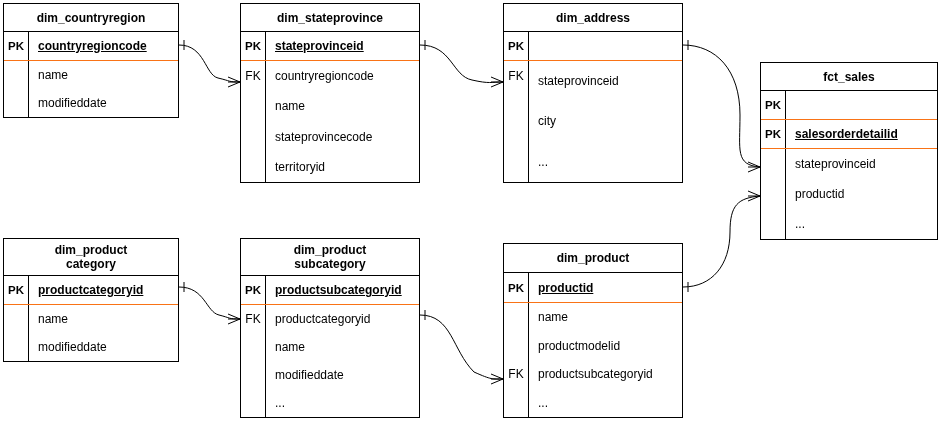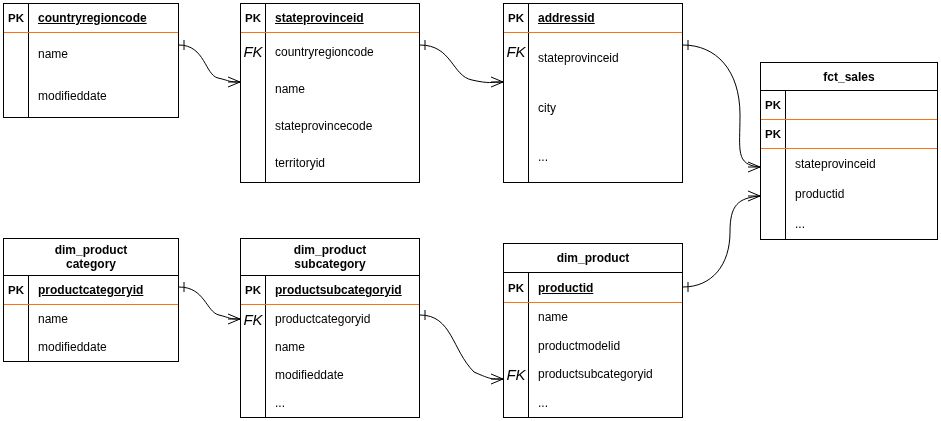--- a/index.html
+++ b/index.html
@@ -88,23 +88,22 @@
   }
   .body-attrs {
     flex: 1 1 auto;
     display: flex;
     flex-direction: column;
   }
   .gutter-cell {
     display: flex;
     align-items: center;
     justify-content: center;
-    font-size: 15px;
-    color: #000000;
-    font-style: italic;
+    font-size: 12px;
+    color: #000000;
   }
   .attr-line {
     display: flex;
     align-items: center;
     padding-left: 9px;
     font-size: 12px;
     color: #000000;
     white-space: nowrap;
   }
   #connectors {
@@ -115,59 +114,61 @@
     height: 421px;
     pointer-events: none;
   }
 </style>
 </head>
 <body>
 
 <div id="canvas">
   <div id="entities">
       <div class="entity" style="left: 3px; top: 3px; width: 176px; height: 115px;">
+        <div class="entity-title" style="height: 28px; flex: 0 0 28px;">dim_countryregion</div>
         <div class="row key-row" style="height: 29px; flex: 0 0 29px;">
           <div class="key-cell">PK</div>
           <div class="attr-cell pk">countryregioncode</div>
         </div>
         <div class="body-block">
           <div class="body-gutter">
             <div class="gutter-cell" style="flex: 1 1 0px;"></div>
             <div class="gutter-cell" style="flex: 1 1 0px;"></div>
           </div>
           <div class="body-attrs">
             <div class="attr-line" style="flex: 1 1 0px;">name</div>
             <div class="attr-line" style="flex: 1 1 0px;">modifieddate</div>
           </div>
         </div>
       </div>
       <div class="entity" style="left: 240px; top: 3px; width: 180px; height: 180px;">
+        <div class="entity-title" style="height: 28px; flex: 0 0 28px;">dim_stateprovince</div>
         <div class="row key-row" style="height: 29px; flex: 0 0 29px;">
           <div class="key-cell">PK</div>
           <div class="attr-cell pk">stateprovinceid</div>
         </div>
         <div class="body-block">
           <div class="body-gutter">
             <div class="gutter-cell" style="flex: 1 1 0px;">FK</div>
             <div class="gutter-cell" style="flex: 1 1 0px;"></div>
             <div class="gutter-cell" style="flex: 1 1 0px;"></div>
             <div class="gutter-cell" style="flex: 1 1 0px;"></div>
           </div>
           <div class="body-attrs">
             <div class="attr-line" style="flex: 1 1 0px;">countryregioncode</div>
             <div class="attr-line" style="flex: 1 1 0px;">name</div>
             <div class="attr-line" style="flex: 1 1 0px;">stateprovincecode</div>
             <div class="attr-line" style="flex: 1 1 0px;">territoryid</div>
           </div>
         </div>
       </div>
       <div class="entity" style="left: 503px; top: 3px; width: 180px; height: 180px;">
-        <div class="row key-row" style="height: 29px; flex: 0 0 29px;">
-          <div class="key-cell">PK</div>
-          <div class="attr-cell pk">addressid</div>
+        <div class="entity-title" style="height: 28px; flex: 0 0 28px;">dim_address</div>
+        <div class="row key-row" style="height: 29px; flex: 0 0 29px;">
+          <div class="key-cell">PK</div>
         </div>
         <div class="body-block">
           <div class="body-gutter">
             <div class="gutter-cell" style="flex: 1 1 0px;">FK</div>
             <div class="gutter-cell" style="flex: 1 1 0px;"></div>
             <div class="gutter-cell" style="flex: 1 1 0px;"></div>
             <div class="gutter-cell" style="flex: 1 1 0px;"></div>
           </div>
           <div class="body-attrs">
             <div class="attr-line" style="flex: 1 1 0px;">stateprovinceid</div>
@@ -176,20 +177,21 @@
           </div>
         </div>
       </div>
       <div class="entity" style="left: 760px; top: 62px; width: 178px; height: 178px;">
         <div class="entity-title" style="height: 28px; flex: 0 0 28px;">fct_sales</div>
         <div class="row key-row" style="height: 29px; flex: 0 0 29px;">
           <div class="key-cell">PK</div>
         </div>
         <div class="row key-row" style="height: 29px; flex: 0 0 29px;">
           <div class="key-cell">PK</div>
+          <div class="attr-cell pk">salesorderdetailid</div>
         </div>
         <div class="body-block">
           <div class="body-gutter">
             <div class="gutter-cell" style="flex: 1 1 0px;"></div>
             <div class="gutter-cell" style="flex: 1 1 0px;"></div>
             <div class="gutter-cell" style="flex: 1 1 0px;"></div>
           </div>
           <div class="body-attrs">
             <div class="attr-line" style="flex: 1 1 0px;">stateprovinceid</div>
             <div class="attr-line" style="flex: 1 1 0px;">productid</div>

